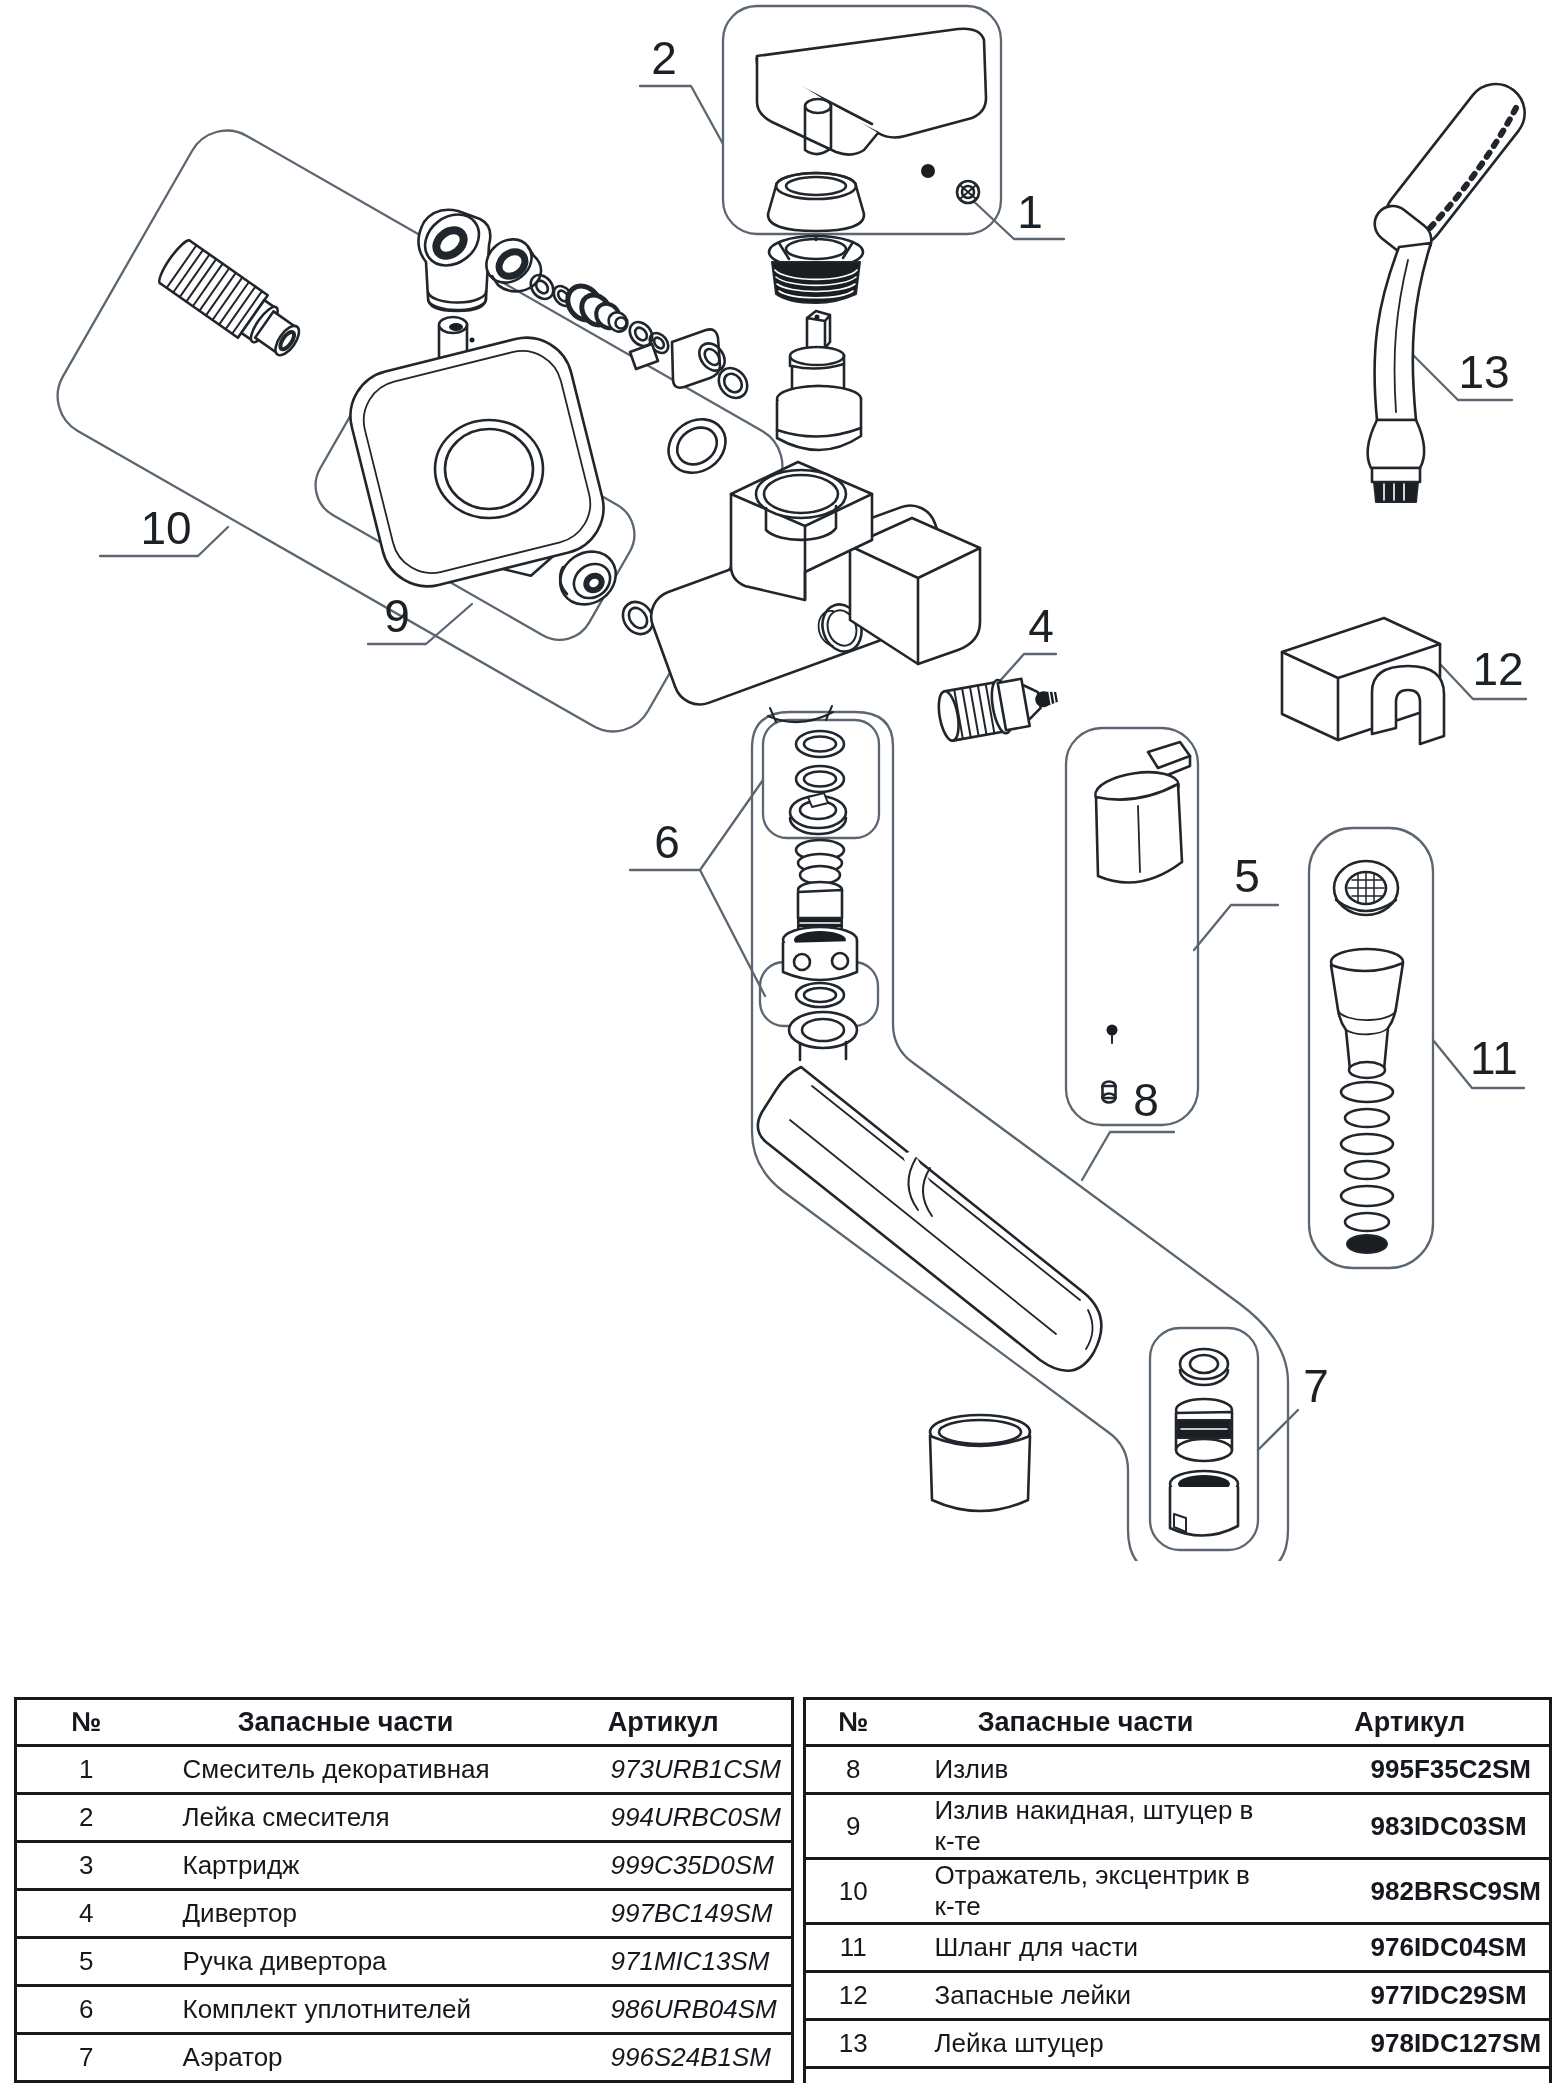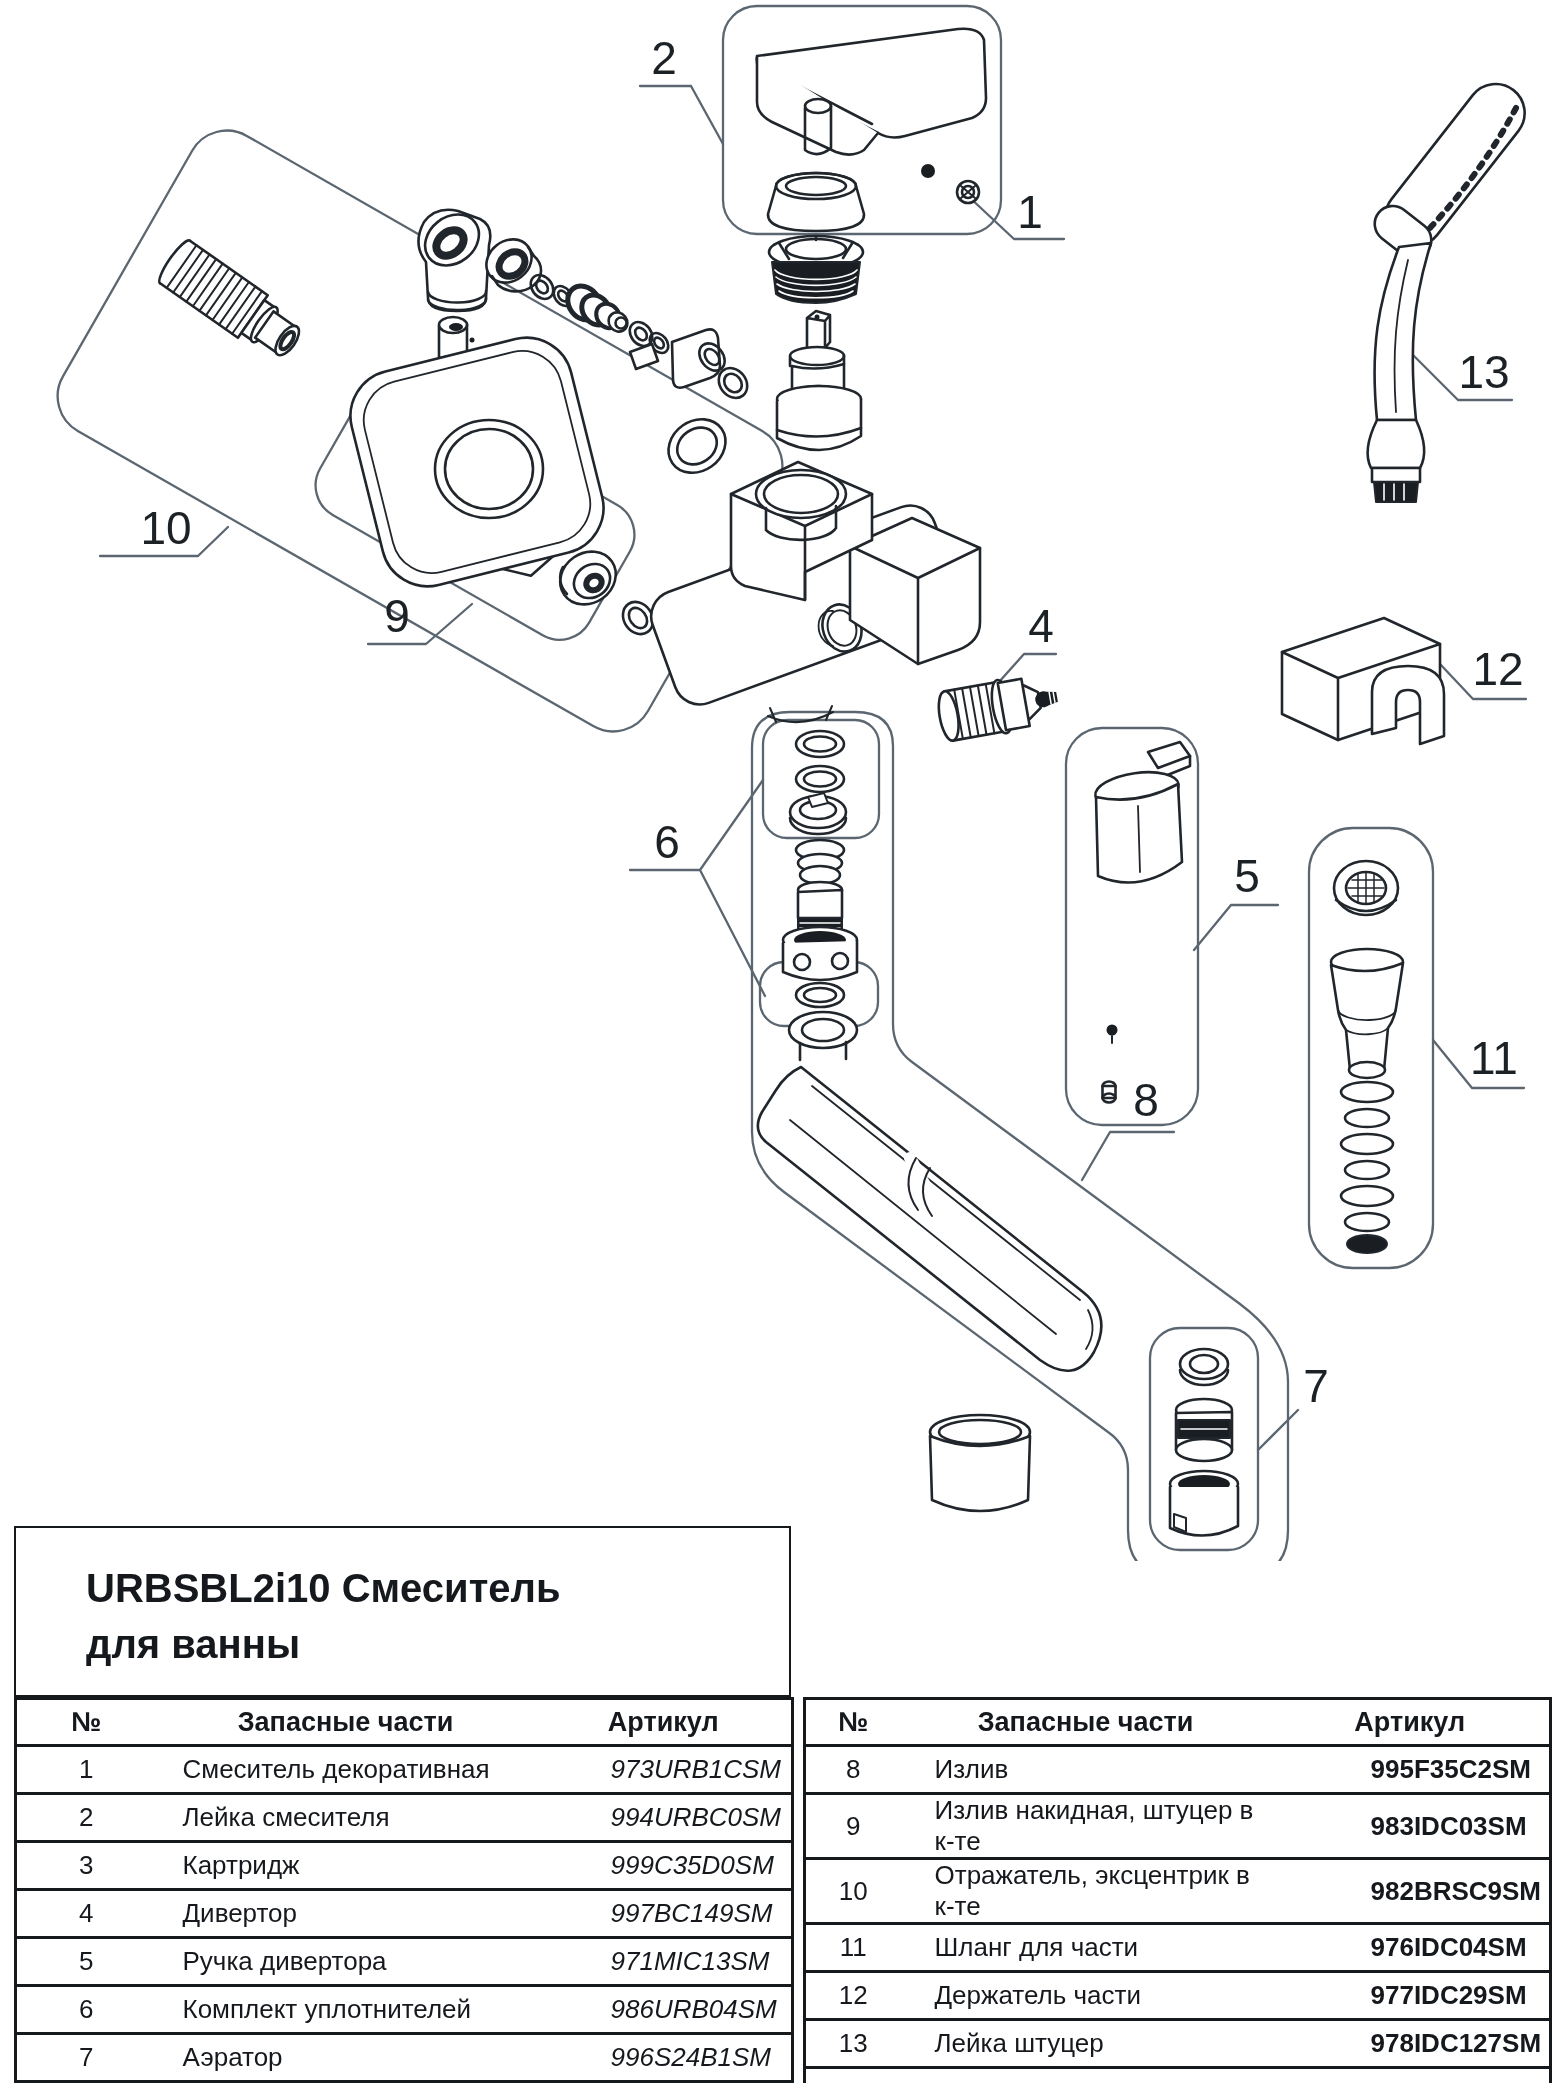--- a/index.html
+++ b/index.html
@@ -350,26 +350,20 @@
         <ellipse cx="1367" cy="1118" rx="22" ry="9" fill="#fff"></ellipse>
         <ellipse cx="1367" cy="1144" rx="26" ry="10" fill="#fff"></ellipse>
         <ellipse cx="1367" cy="1170" rx="22" ry="9" fill="#fff"></ellipse>
         <ellipse cx="1367" cy="1196" rx="26" ry="10" fill="#fff"></ellipse>
         <ellipse cx="1367" cy="1222" rx="22" ry="9" fill="#fff"></ellipse>
         <ellipse cx="1367" cy="1244" rx="20" ry="9" fill="#1a1e22" stroke-width="2"></ellipse>
       </g>
     </g>
   </svg>
 
-  <div class="title-box">
-    <div class="title-text">
-      <div>URBSBL2i10 Смеситель</div>
-      <div>для ванны</div>
-    </div>
-  </div>
 
   <table class="tbl tbl--left">
     <colgroup>
         <col class="num">
         <col class="name">
         <col class="art">
       </colgroup>
     <thead>
       <tr>
         <th>№</th>
@@ -445,21 +439,21 @@
           <td class="c-name">Отражатель, эксцентрик в к-те</td>
           <td class="c-art">982BRSC9SM</td>
         </tr>
         <tr>
           <td class="c-num">11</td>
           <td class="c-name">Шланг для части</td>
           <td class="c-art">976IDC04SM</td>
         </tr>
         <tr>
           <td class="c-num">12</td>
-          <td class="c-name">Держатель части</td>
+          <td class="c-name">Запасные лейки</td>
           <td class="c-art">977IDC29SM</td>
         </tr>
         <tr>
           <td class="c-num">13</td>
           <td class="c-name">Лейка штуцер</td>
           <td class="c-art">978IDC127SM</td>
         </tr>
         <tr>
           <td class="filler" colspan="3"></td>
         </tr>

